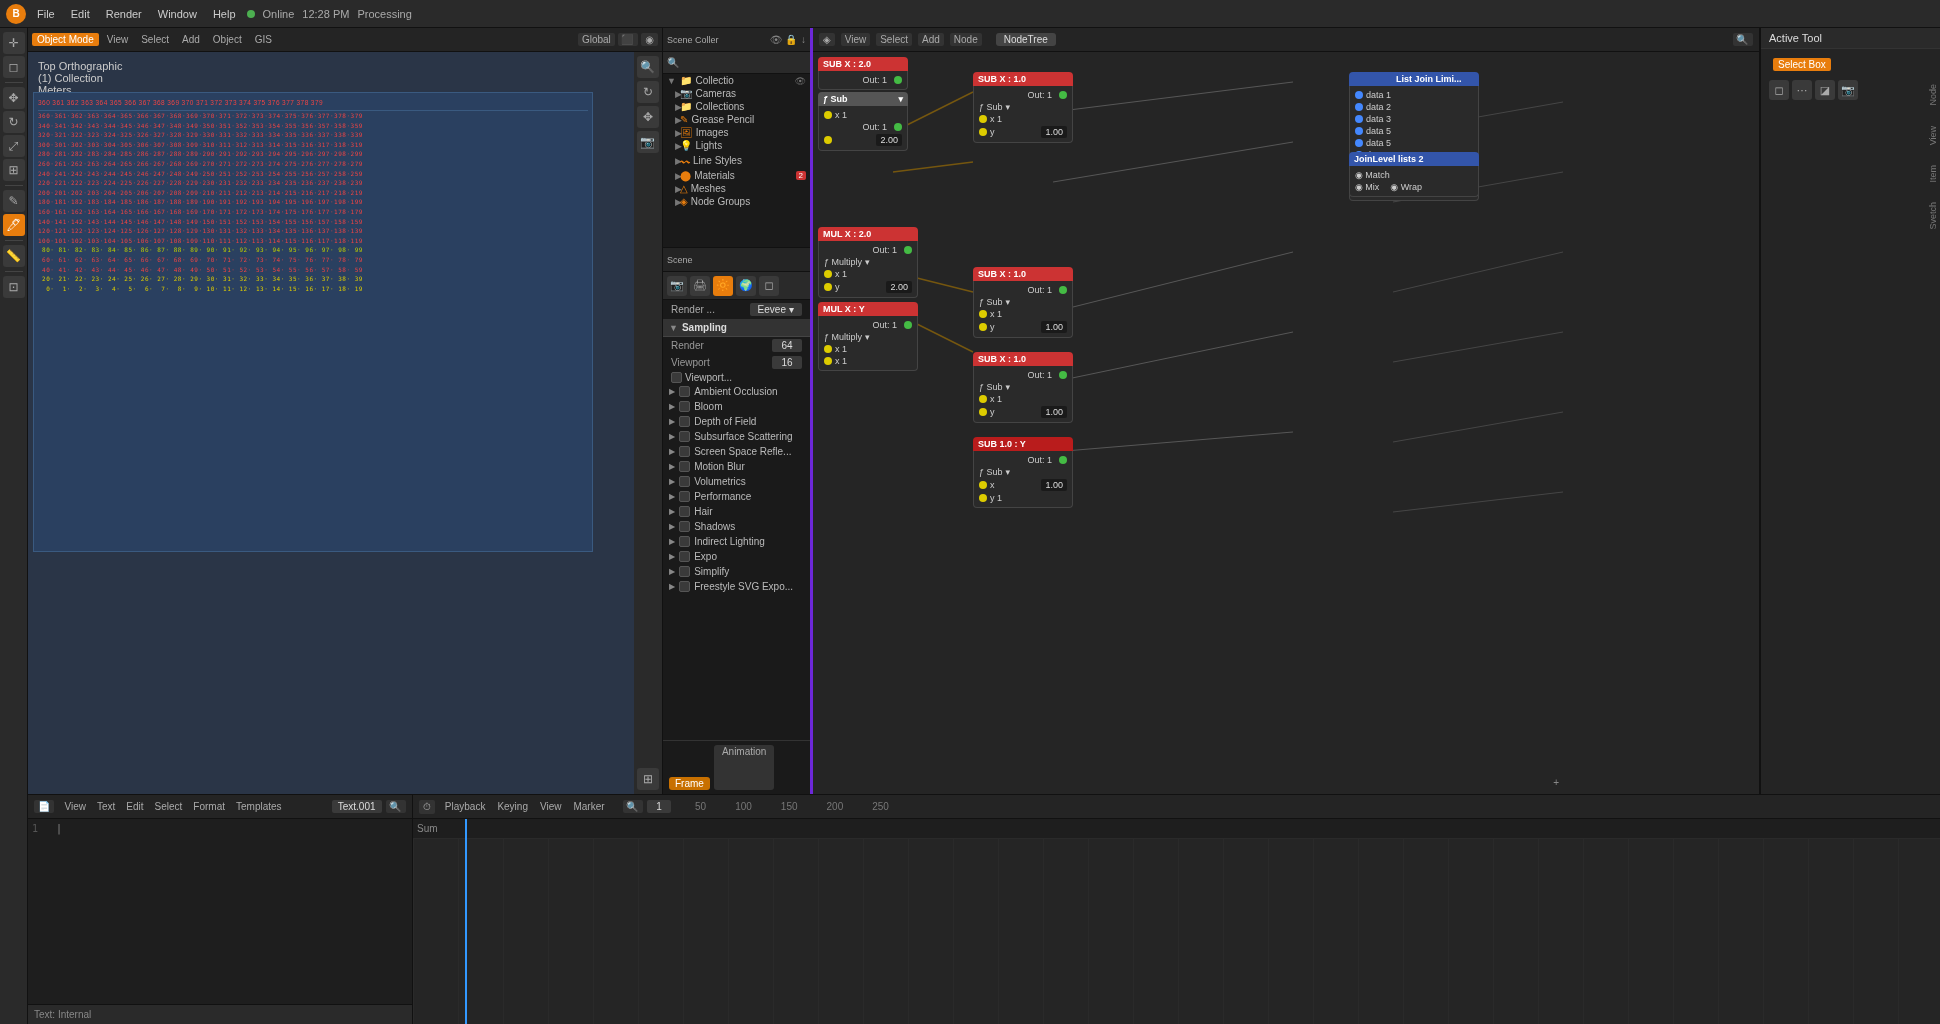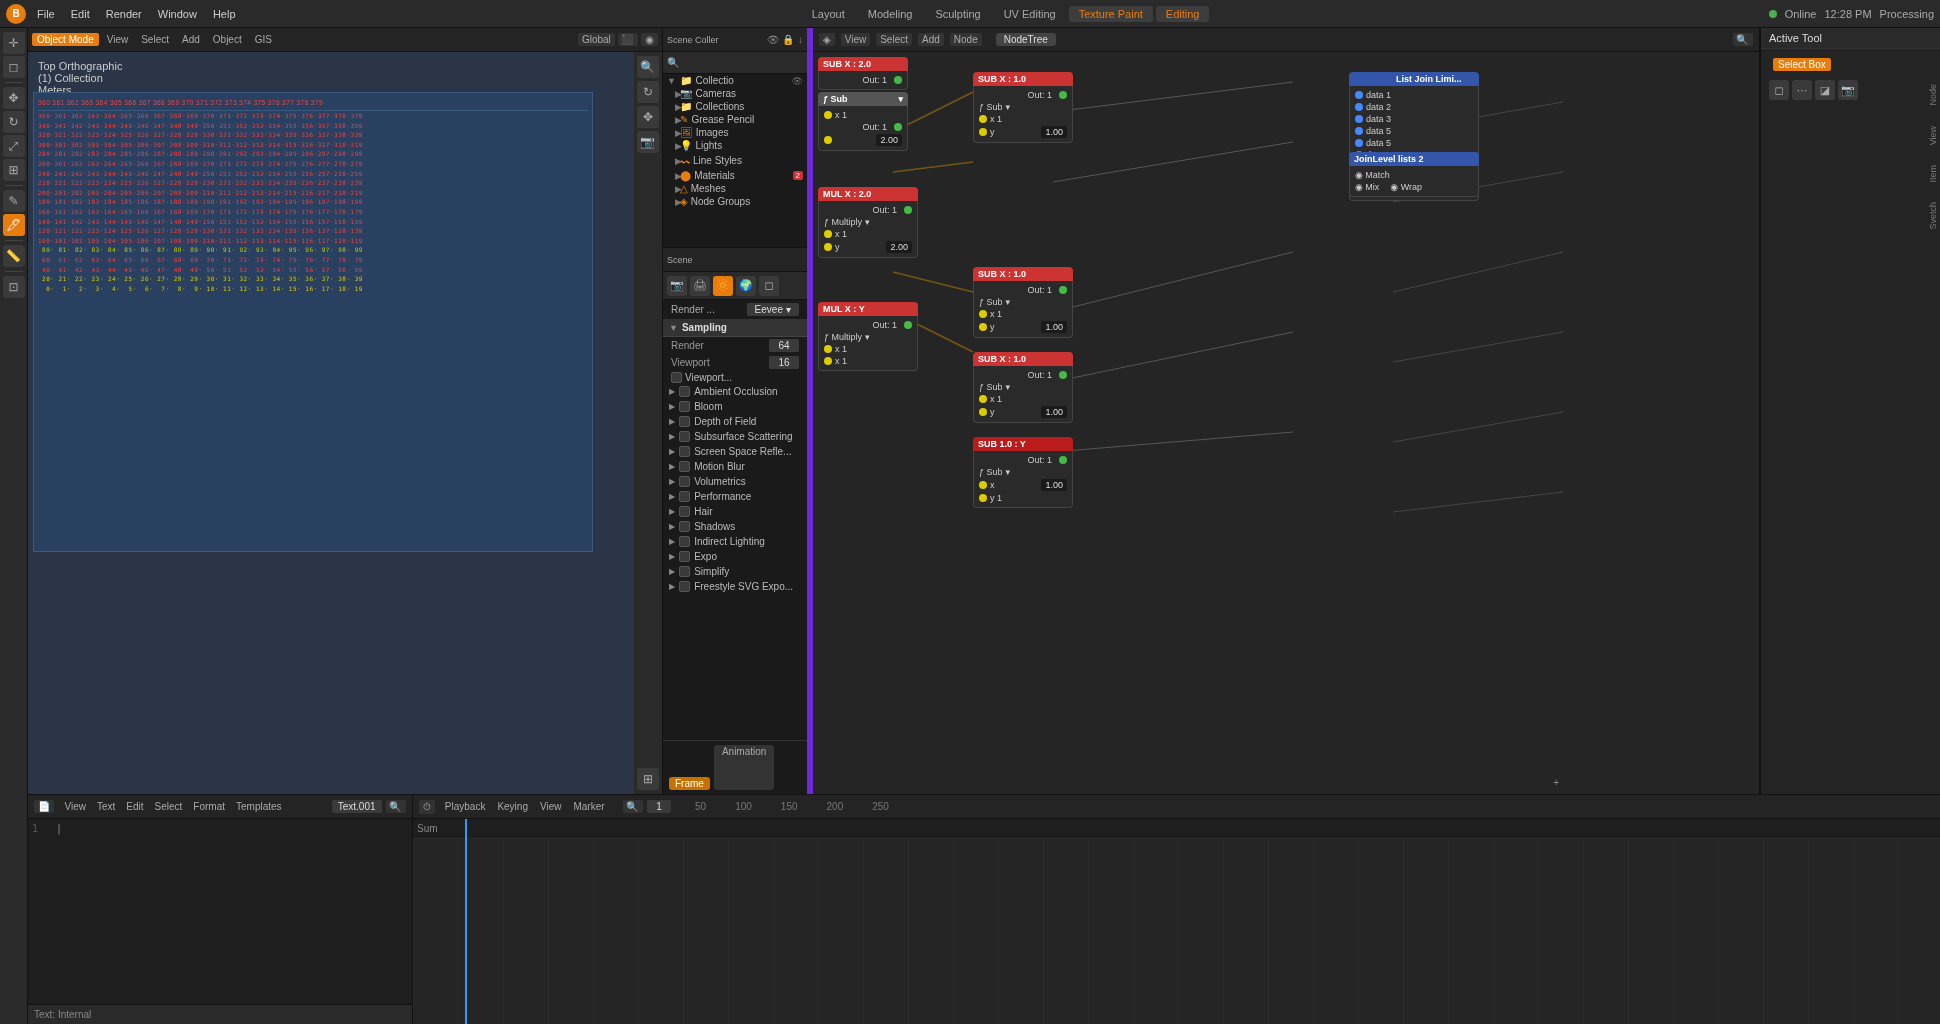--- a/index.html
+++ b/index.html
@@ -480,28 +480,20 @@
 <div class="top-bar">
   <div class="top-bar-logo">
     <span>B</span>
   </div>
   <div class="top-bar-menu">
     <span class="top-bar-menu-item">File</span>
     <span class="top-bar-menu-item">Edit</span>
     <span class="top-bar-menu-item">Render</span>
     <span class="top-bar-menu-item">Window</span>
     <span class="top-bar-menu-item">Help</span>
-  </div>
-  <div class="top-bar-center">
-    <span class="workspace-tab">Layout</span>
-    <span class="workspace-tab">Modeling</span>
-    <span class="workspace-tab">Sculpting</span>
-    <span class="workspace-tab">UV Editing</span>
-    <span class="workspace-tab active">Texture Paint</span>
-    <span class="workspace-tab active">Editing</span>
   </div>
   <div class="top-bar-right">
     <span class="status-dot"></span>
     <span>Online</span>
     <span>12:28 PM</span>
     <span>Processing</span>
   </div>
 </div>
 
 <div class="main-layout">
@@ -610,21 +602,21 @@
             <div class="tool-btn">🔍</div>
             <div class="tool-btn">↻</div>
             <div class="tool-btn">✥</div>
             <div class="tool-btn">📷</div>
             <div style="flex:1;"></div>
             <div class="tool-btn">⊞</div>
           </div>
         </div>
       </div>
 
-      <div style="width:150px; flex-shrink:0; display:flex; flex-direction:column; border-right:6px solid #6d28d9;">
+      <div style="width:150px; flex-shrink:0; display:flex; flex-direction:column; border-right:3px solid #6d28d9;">
 
         <div style="height:220px; flex-shrink:0; display:flex; flex-direction:column; border-bottom:1px solid #111;">
           <div class="viewport-nav">
             <span style="color:#aaa; font-size:9px;">Scene Coller</span>
             <div style="margin-left:auto; display:flex; gap:3px;">
               <span style="font-size:10px; color:#888; cursor:pointer;">👁</span>
               <span style="font-size:10px; color:#888; cursor:pointer;">🔒</span>
               <span style="font-size:10px; color:#888; cursor:pointer;">↓</span>
             </div>
           </div>
@@ -868,21 +860,21 @@
             </div>
             <div class="node-body">
               <div class="node-row" style="justify-content:flex-end;">
                   <span>Out: 1</span>
                   <div class="node-socket green" style="margin-left:4px;"></div>
                 </div>
             </div>
           </div>
 
           <div class="node" style="left:5px; top:135px; width:100px;">
-            <div class="node-header" style="background:#cc3333;">
+            <div class="node-header" style="background:#cc3333;margin-top:40px;">
               <span>MUL X : 2.0</span>
             </div>
             <div class="node-body">
               <div class="node-row" style="justify-content:flex-end;">
                   <span>Out: 1</span>
                   <div class="node-socket green" style="margin-left:4px;"></div>
                 </div>
               <div class="node-row">
                   <span>ƒ Multiply</span>
                   <span>▾</span>

